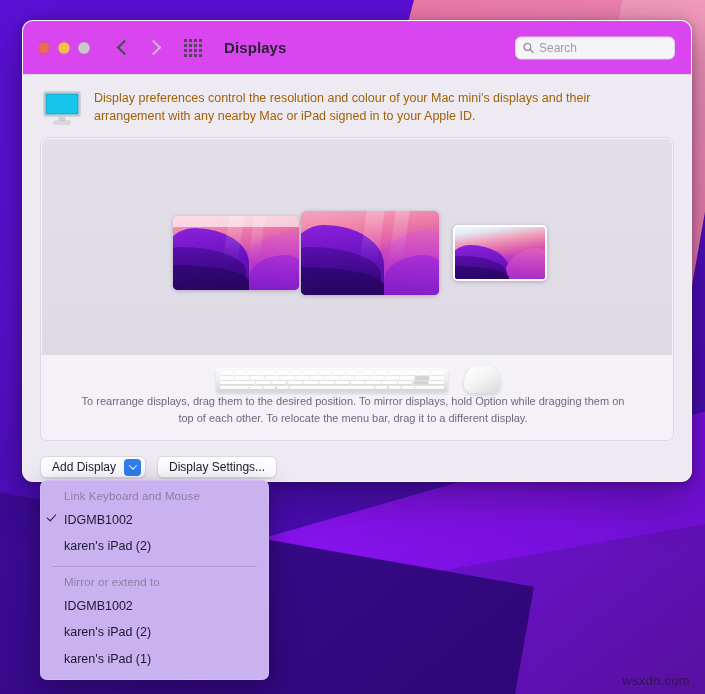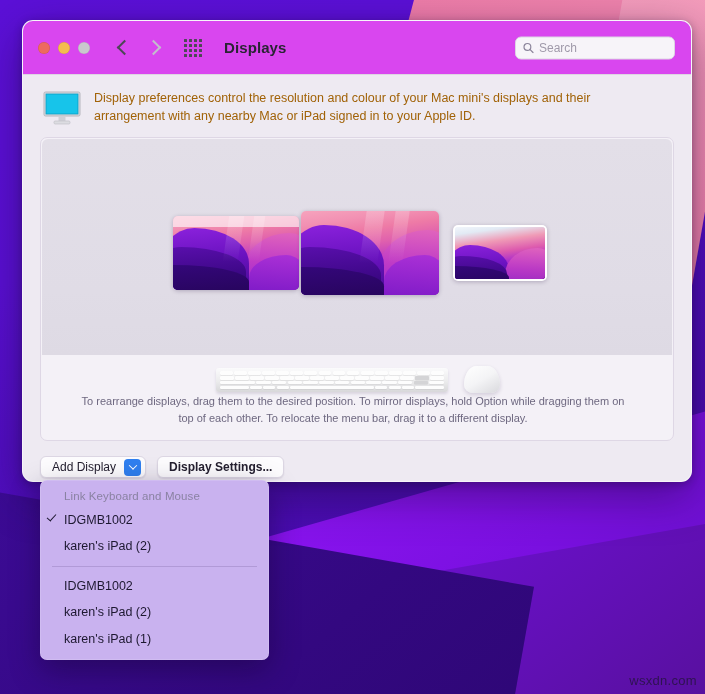--- a/index.html
+++ b/index.html
@@ -52,21 +52,21 @@
   .wp-band {
     position:absolute;
     bottom:0; right:0;
     width:300px; height:170px;
     background:linear-gradient(150deg,#6b10cc 0%, #58109f 100%);
     transform:skewY(-10deg);
     transform-origin:bottom right;
   }
   #watermark {
     position:absolute;
-    right:8px; bottom:6px;
+    right:15px; bottom:6px;
     font-size:13px;
     color:#1d1530;
     opacity:.72;
     letter-spacing:.3px;
     font-family:"Liberation Sans", sans-serif;
   }
 
   
   #window {
     position:absolute;
@@ -307,21 +307,21 @@
     background:#2f7ff0;
     display:flex; align-items:center; justify-content:center;
     flex:none;
   }
   .popup-arrow span {
     display:block;
     width:6px; height:6px;
     border:solid #fff; border-width:0 0 1.6px 1.6px;
     transform:rotate(-45deg) translate(1px,-1px);
   }
-  #display-settings-btn { margin-left:11px;font-weight:bold; }
+  #display-settings-btn { margin-left:11px; }
   #right-btns { margin-left:auto; display:flex; align-items:center; gap:10px; }
   #help-btn {
     width:22px; height:22px; padding:0;
     border-radius:50%;
     justify-content:center;
     font-size:12px;
   }
 
   
   #menu {
@@ -559,20 +559,21 @@
   <div class="menu-item">
     <span class="check"></span>
     <span>IDGMB1002</span>
   </div>
   <div class="menu-item">
     <span>karen's iPad (2)</span>
   </div>
 
   <div class="menu-sep"></div>
 
+  <div class="menu-header">Mirror or extend to</div>
 
   <div class="menu-item">
     <span>IDGMB1002</span>
   </div>
   <div class="menu-item">
     <span>karen's iPad (2)</span>
   </div>
   <div class="menu-item">
     <span>karen's iPad (1)</span>
   </div>

